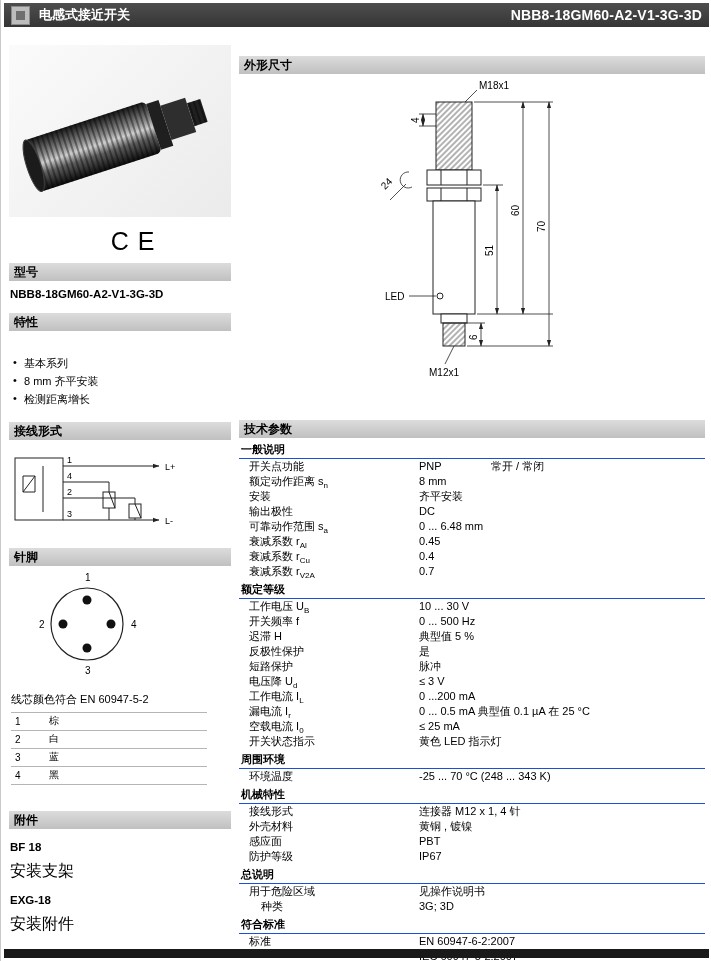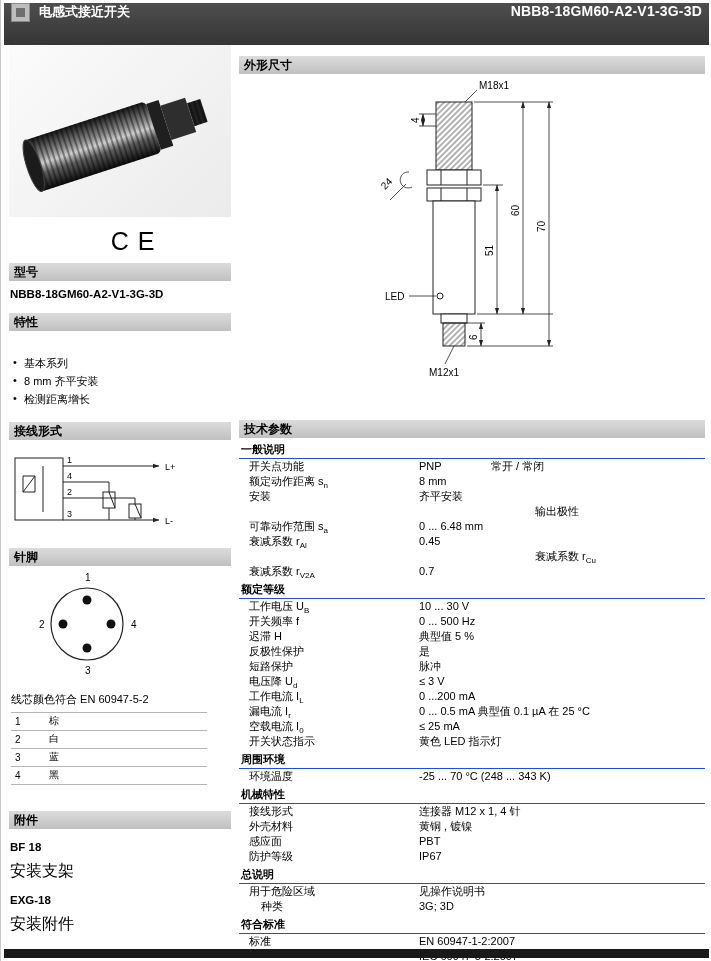--- a/index.html
+++ b/index.html
@@ -1,19 +1,19 @@
 <!DOCTYPE html>
 <html><head>
 <meta charset="utf-8">
 <style>
   html,body{margin:0;padding:0;}
   body{width:711px;height:961px;background:#ddd;font-family:"Liberation Sans","DejaVu Sans",sans-serif;}
   .page{position:relative;width:711px;height:961px;background:#fff;color:#000;overflow:hidden;border-left:1px solid #c9c9c9;border-right:1px solid #c9c9c9;}
   
-  .topbar{position:absolute;top:3px;left:3px;right:3px;height:42px;background:linear-gradient(#4e4e4e,#353535);color:#fff;display:flex;padding:0 7px;box-sizing:border-box;}
+  .topbar{position:absolute;top:3px;left:3px;right:3px;height:24px;background:linear-gradient(#4e4e4e,#353535);color:#fff;display:flex;align-items:center;padding:0 7px;box-sizing:border-box;}
   .hdr-icon{width:17px;height:17px;background:#bdbdbd;border:1px solid #8a8a8a;margin-right:9px;position:relative;flex:none;}
   .hdr-icon::after{content:"";position:absolute;left:4px;top:4px;right:4px;bottom:4px;background:#6f6f6f;}
   .hdr-left{font-weight:bold;font-size:13px;}
   .hdr-right{margin-left:auto;font-weight:bold;font-size:14px;letter-spacing:.2px;}
   .botbar{position:absolute;left:3px;right:3px;bottom:3px;height:9px;background:#191919;}
   
   .left-col{position:absolute;left:8px;top:45px;width:222px;}
   .right-col{position:absolute;left:238px;top:56px;width:466px;}
   .sec-bar{background:linear-gradient(#dcdcdc,#c0c0c0);font-weight:bold;font-size:12px;height:18px;line-height:18px;padding:0 5px;box-sizing:border-box;}
   
@@ -264,31 +264,33 @@
         <div class="t-row">
           <div class="t-label"><span>额定动作距离 s</span><sub>n</sub></div>
           <div class="t-value"><span>8 mm</span></div>
         </div>
         <div class="t-row">
           <div class="t-label"><span>安装</span></div>
           <div class="t-value"><span>齐平安装</span></div>
         </div>
         <div class="t-row">
           <div class="t-label"><span>输出极性</span></div>
+          <div class="t-value"><span>DC</span></div>
         </div>
         <div class="t-row">
           <div class="t-label"><span>可靠动作范围 s</span><sub>a</sub></div>
           <div class="t-value"><span>0 ... 6.48 mm</span></div>
         </div>
         <div class="t-row">
           <div class="t-label"><span>衰减系数 r</span><sub>Al</sub></div>
           <div class="t-value"><span>0.45</span></div>
         </div>
         <div class="t-row">
           <div class="t-label"><span>衰减系数 r</span><sub>Cu</sub></div>
+          <div class="t-value"><span>0.4</span></div>
         </div>
         <div class="t-row">
           <div class="t-label"><span>衰减系数 r</span><sub>V2A</sub></div>
           <div class="t-value"><span>0.7</span></div>
         </div>
         <div class="t-sec">额定等级</div>
         <div class="t-row">
           <div class="t-label"><span>工作电压 U</span><sub>B</sub></div>
           <div class="t-value"><span>10 ... 30 V</span></div>
         </div>
@@ -356,21 +358,21 @@
           <div class="t-value"><span>见操作说明书</span></div>
         </div>
         <div class="t-row">
           <div class="t-label t-indent"><span>种类</span></div>
           <div class="t-value"><span>3G; 3D</span></div>
         </div>
         <div class="t-sec">符合标准</div>
         <div class="t-row">
           <div class="t-label"><span>标准</span></div>
           <div class="t-value">
-            <div>EN  60947-1-2:2007</div>
+            <div>EN  60947-6-2:2007</div>
             <div>IEC 60947-5-2:2007</div>
           </div>
         </div>
       </div>
 
   </div>
 
   <div class="botbar"></div>
 
 </div>

